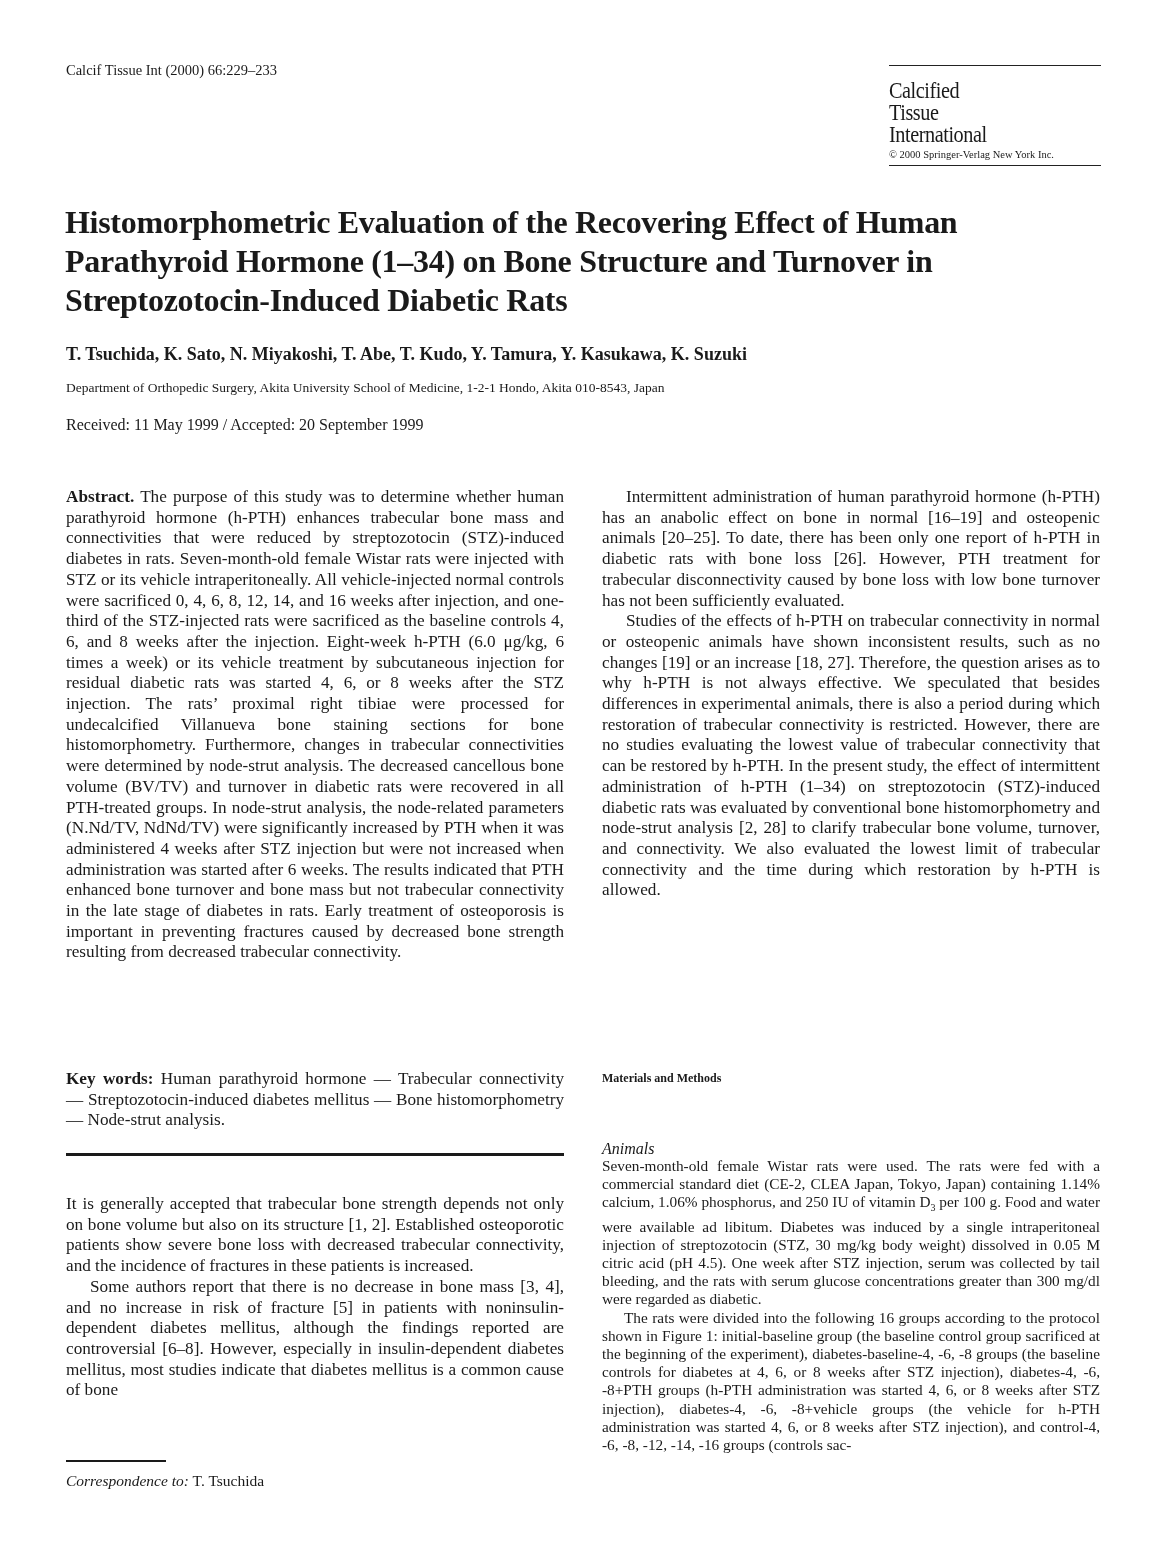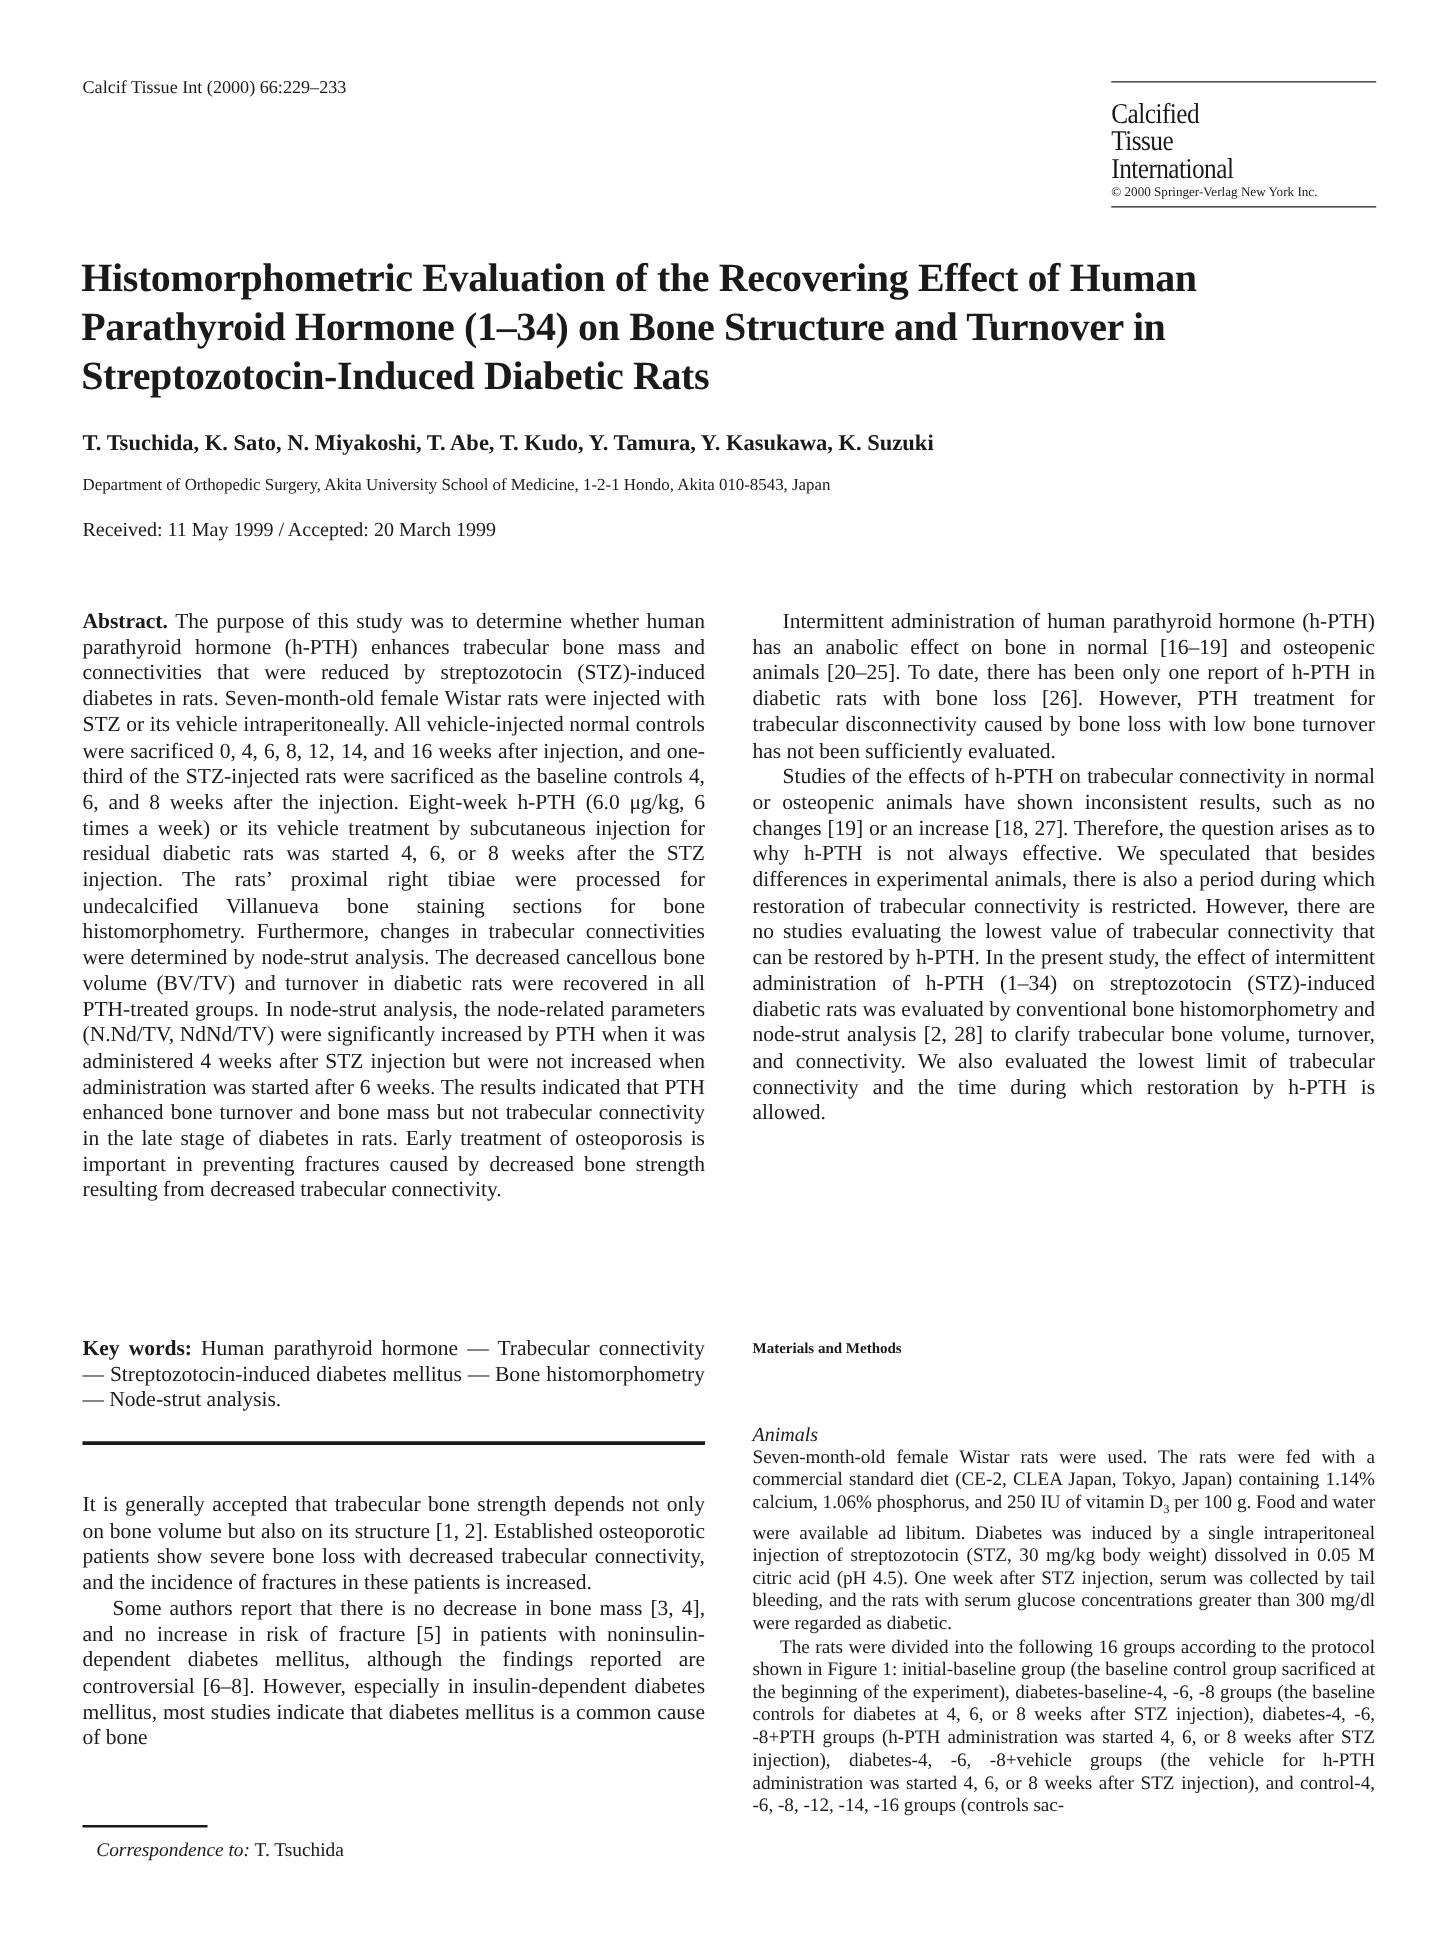--- a/index.html
+++ b/index.html
@@ -20,21 +20,21 @@
   .received { left: 66px; top: 416px; font-size: 16px; }
   .col { width: 498px; font-size: 17.2px; line-height: 20.7px; text-align: justify; }
   .col-left { left: 66px; }
   .col-right { left: 602px; }
   .indent { text-indent: 24px; }
   .abstract { top: 487px; }
   .keywords { top: 1069px; }
   .thick-rule { left: 66px; top: 1153px; width: 498px; height: 3px; background: #1a1a1a; }
   .intro-left { top: 1194px; }
   .short-rule { left: 66px; top: 1460px; width: 100px; height: 2px; background: #1a1a1a; }
-  .correspondence { left: 66px; top: 1472px; font-size: 15.5px; margin-left: 11px; }
+  .correspondence { left: 66px; top: 1472px; font-size: 15.5px; }
   .intro-right { top: 487px; }
   .section-head { left: 602px; top: 1071px; font-size: 12px; font-weight: bold; }
   .subsection-head { left: 602px; top: 1114px; font-size: 16px; font-style: italic; margin-top: 26px; }
   .methods { top: 1157px; font-size: 15.3px; line-height: 18.2px; }
   .methods .indent { text-indent: 22px; }
   p { margin: 0; }
   sub { font-size: 10px; }
 </style>
 </head>
 <body>
@@ -48,21 +48,21 @@
     <div class="logo-word">Tissue</div>
     <div class="logo-word">International</div>
   </div>
   <div class="logo-copy">© 2000 Springer-Verlag New York Inc.</div>
   <div class="logo-rule"></div>
 </div>
 
 <h1 class="abs title" style="margin:0;">Histomorphometric Evaluation of the Recovering Effect of Human Parathyroid Hormone (1–34) on Bone Structure and Turnover in Streptozotocin-Induced Diabetic Rats</h1>
 <div class="abs authors">T. Tsuchida, K. Sato, N. Miyakoshi, T. Abe, T. Kudo, Y. Tamura, Y. Kasukawa, K. Suzuki</div>
 <div class="abs affiliation">Department of Orthopedic Surgery, Akita University School of Medicine, 1-2-1 Hondo, Akita 010-8543, Japan</div>
-<div class="abs received">Received: 11 May 1999 / Accepted: 20 March 1999</div>
+<div class="abs received">Received: 11 May 1999 / Accepted: 20 September 1999</div>
 
 <div class="abs col col-left abstract">
   <p><b>Abstract.</b> <span>The purpose of this study was to determine whether human parathyroid hormone (h-PTH) enhances trabecular bone mass and connectivities that were reduced by streptozotocin (STZ)-induced diabetes in rats. Seven-month-old female Wistar rats were injected with STZ or its vehicle intraperitoneally. All vehicle-injected normal controls were sacrificed 0, 4, 6, 8, 12, 14, and 16 weeks after injection, and one-third of the STZ-injected rats were sacrificed as the baseline controls 4, 6, and 8 weeks after the injection. Eight-week h-PTH (6.0 μg/kg, 6 times a week) or its vehicle treatment by subcutaneous injection for residual diabetic rats was started 4, 6, or 8 weeks after the STZ injection. The rats’ proximal right tibiae were processed for undecalcified Villanueva bone staining sections for bone histomorphometry. Furthermore, changes in trabecular connectivities were determined by node-strut analysis. The decreased cancellous bone volume (BV/TV) and turnover in diabetic rats were recovered in all PTH-treated groups. In node-strut analysis, the node-related parameters (N.Nd/TV, NdNd/TV) were significantly increased by PTH when it was administered 4 weeks after STZ injection but were not increased when administration was started after 6 weeks. The results indicated that PTH enhanced bone turnover and bone mass but not trabecular connectivity in the late stage of diabetes in rats. Early treatment of osteoporosis is important in preventing fractures caused by decreased bone strength resulting from decreased trabecular connectivity.</span></p>
 </div>
 
 <div class="abs col col-left keywords">
   <p><b>Key words:</b> <span>Human parathyroid hormone — Trabecular connectivity — Streptozotocin-induced diabetes mellitus — Bone histomorphometry — Node-strut analysis.</span></p>
 </div>
 
 <div class="abs thick-rule"></div>

